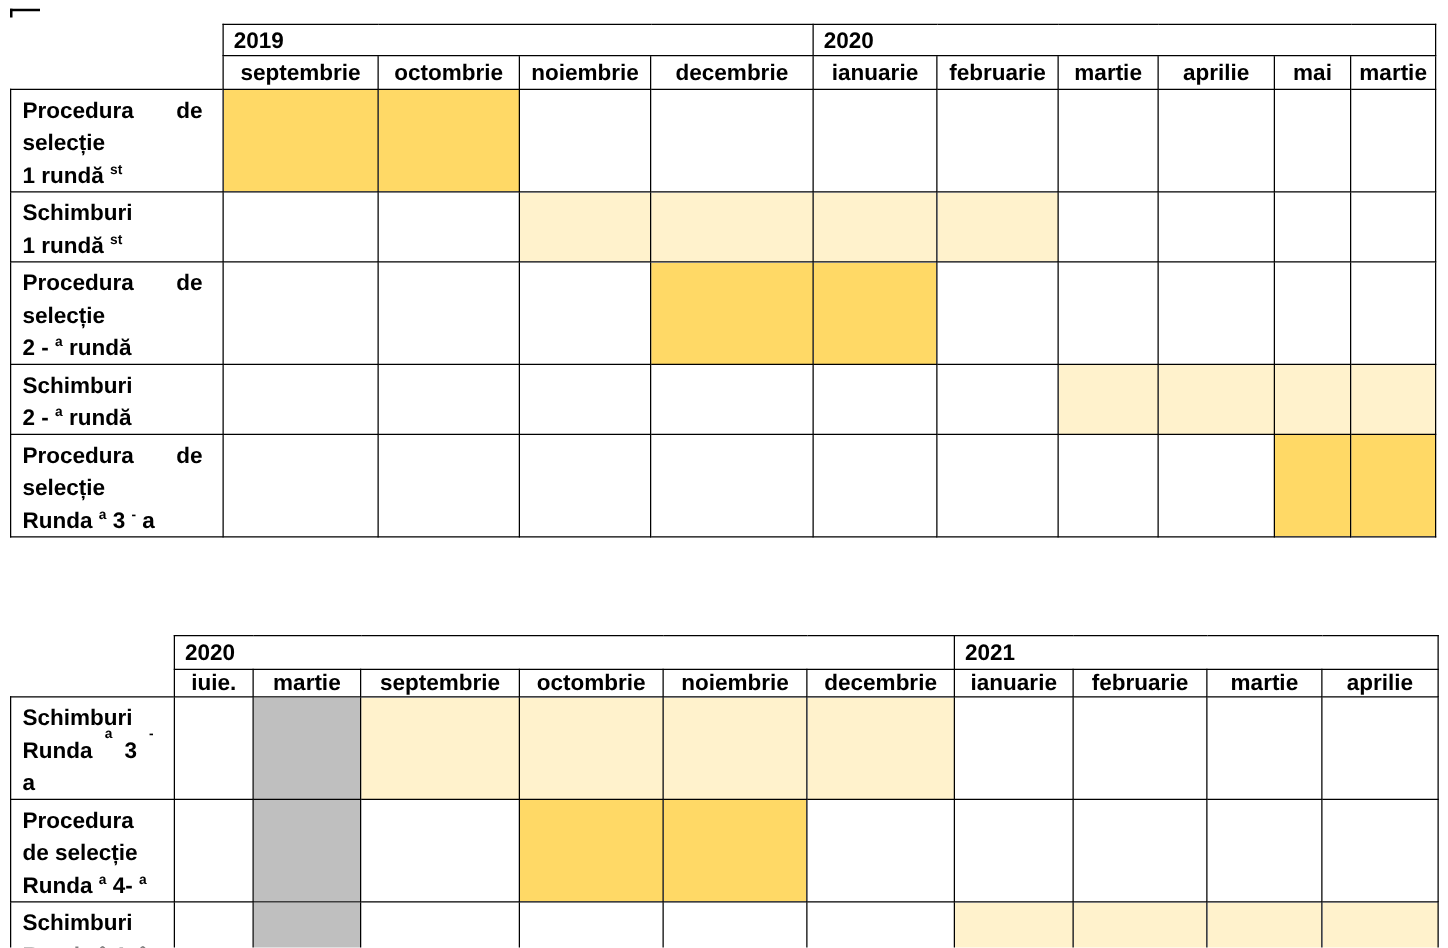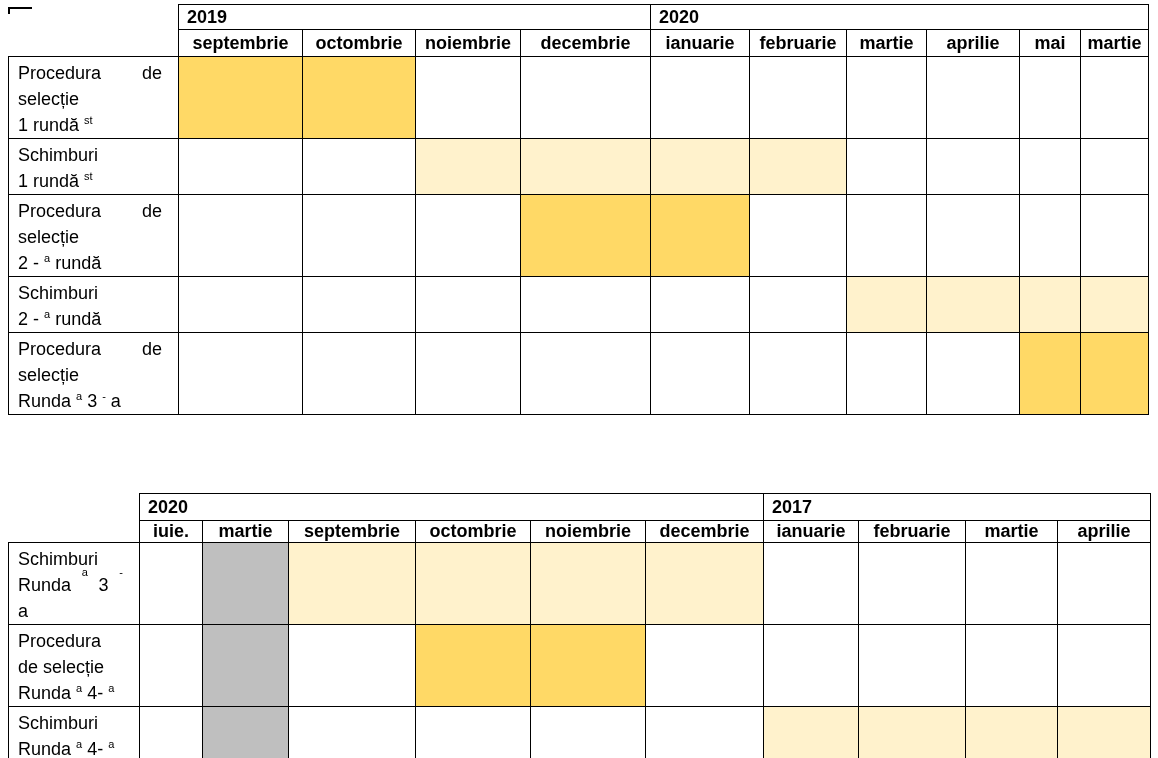--- a/index.html
+++ b/index.html
@@ -37,21 +37,21 @@
     font-weight: bold;
     font-size: 18px;
     text-align: center;
     vertical-align: middle;
   }
   td.rowlabel {
     font-size: 18px;
     vertical-align: top;
     padding: 3px 16px 0 9px;
   }
-  .line { line-height: 26px; white-space: pre; }
+  .line { line-height: 26px; white-space: pre; font-weight: bold; }
   .line.justify {
     display: flex;
     justify-content: space-between;
     white-space: normal;
   }
   .sup {
     font-size: 11px;
     vertical-align: super;
     line-height: 0;
   }
@@ -61,21 +61,21 @@
     width: 22px; height: 5px;
     border-top: 2px solid #000;
     border-left: 2px solid #000;
   }
 </style>
 </head>
 <body>
 
 <div>
   <div class="corner-stub"></div>
-  <div class="table-slot" style="margin-left: 8px; margin-top: 4px;">
+  <div class="table-slot" style="margin-left: 8px; margin-top: 19px;">
       <table>
         <colgroup>
           <col style="width: 170px;">
           <col style="width: 124px;">
           <col style="width: 113px;">
           <col style="width: 105px;">
           <col style="width: 130px;">
           <col style="width: 99px;">
           <col style="width: 97px;">
           <col style="width: 80px;">
@@ -209,21 +209,21 @@
           <col style="width: 118px;">
           <col style="width: 95px;">
           <col style="width: 107px;">
           <col style="width: 92px;">
           <col style="width: 93px;">
         </colgroup>
         <tbody>
           <tr style="height: 27px;">
             <td class="corner"></td>
             <td colspan="6" class="year">2020</td>
-            <td colspan="4" class="year">2017</td>
+            <td colspan="4" class="year">2021</td>
           </tr>
           <tr style="height: 21px; margin-top: 32px;">
             <td class="corner"></td>
             <td class="month">iuie.</td>
             <td class="month">martie</td>
             <td class="month">septembrie</td>
             <td class="month">octombrie</td>
             <td class="month">noiembrie</td>
             <td class="month">decembrie</td>
             <td class="month">ianuarie</td>

